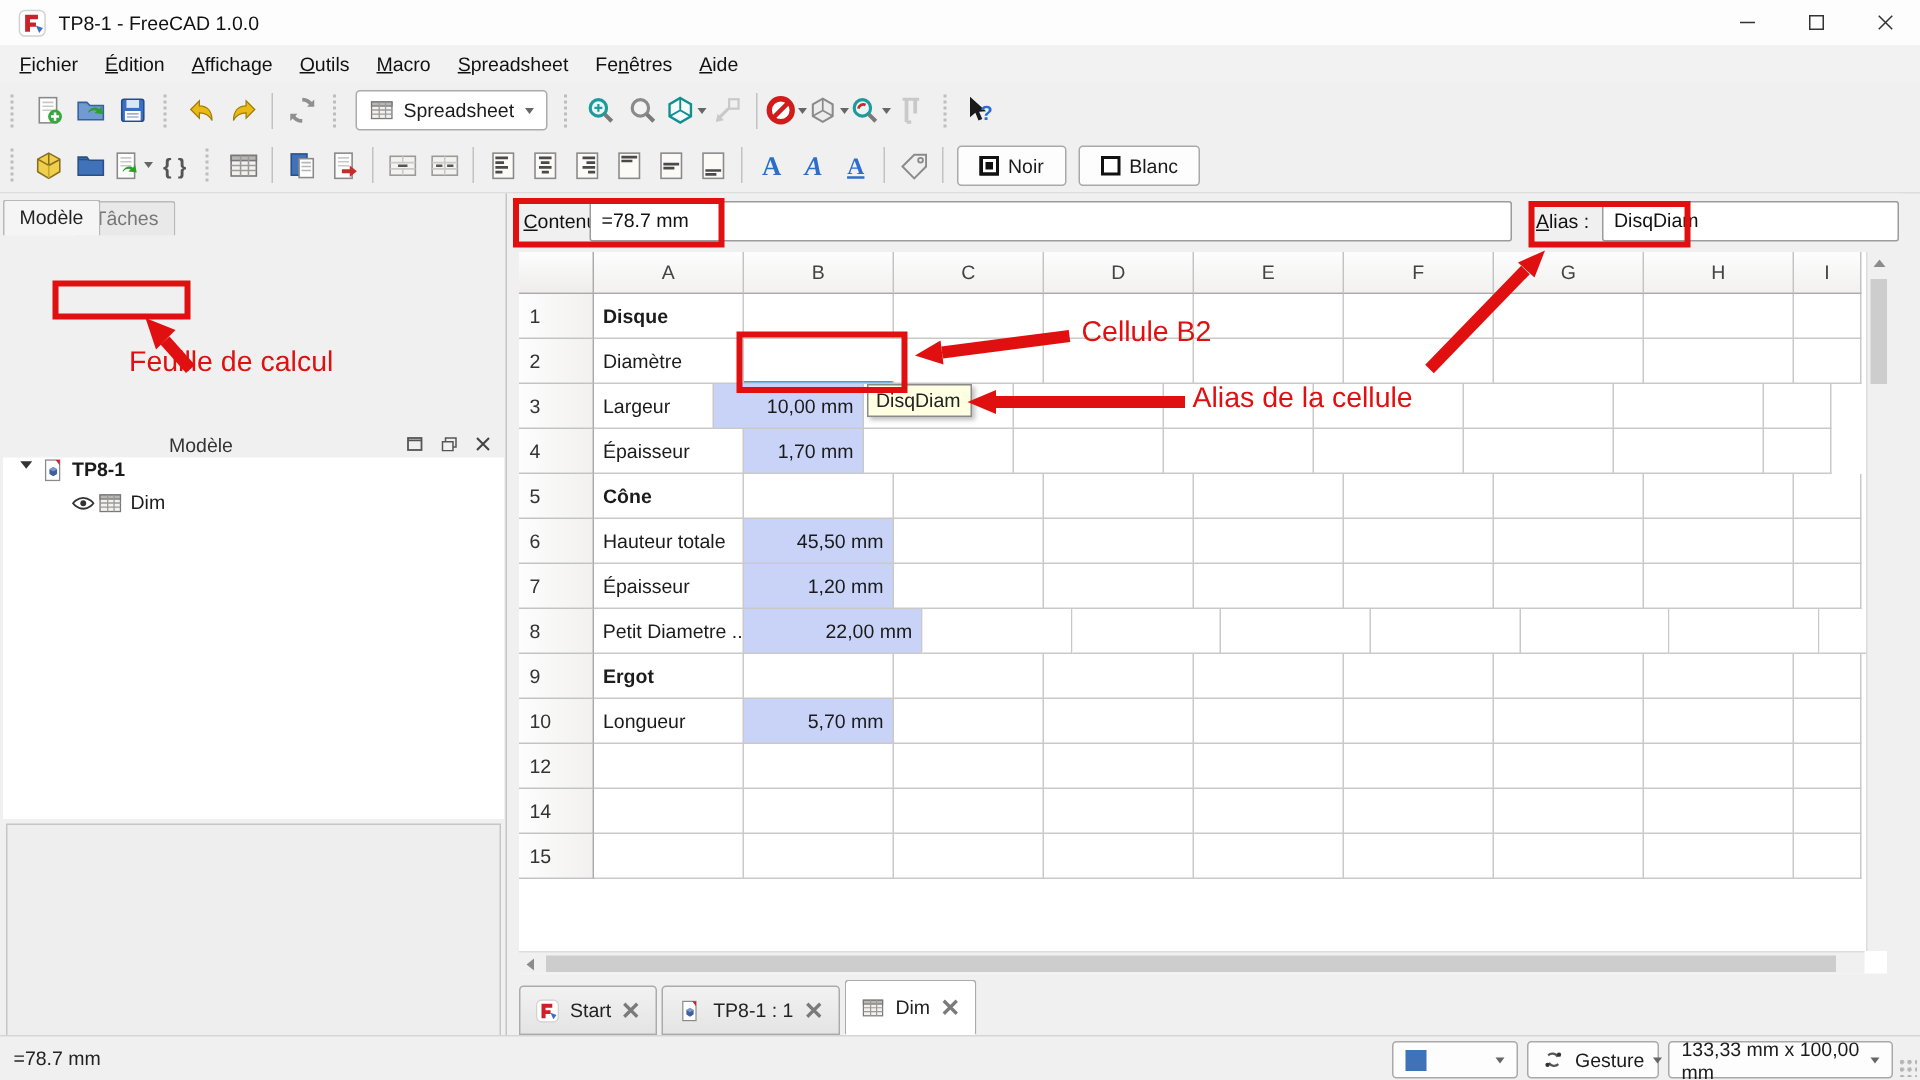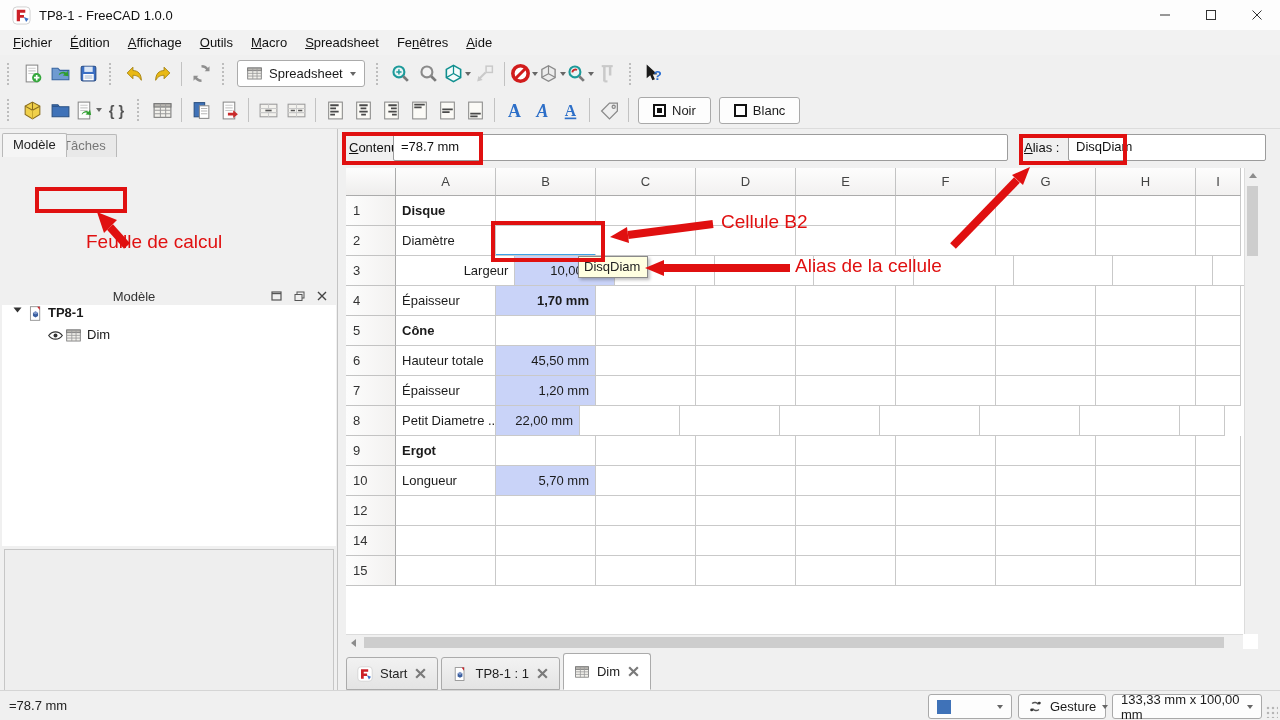--- a/index.html
+++ b/index.html
@@ -578,34 +578,34 @@
           <div class="cell" style="width: 100px;"></div>
           <div class="cell" style="width: 100px;"></div>
           <div class="cell" style="width: 100px;"></div>
           <div class="cell" style="width: 100px;"></div>
           <div class="cell" style="width: 100px;"></div>
           <div class="cell" style="width: 100px;"></div>
           <div class="cell" style="width: 45px;"></div>
         </div>
         <div class="sheet-row">
           <div class="rowhdr">3</div>
-          <div class="cell label" style="width: 120px; text-align: right;">Largeur</div>
+          <div class="cell label" style="width: 80px;">Largeur</div>
           <div class="cell val" style="width: 100px;">10,00 mm</div>
           <div class="cell" style="width: 100px;"></div>
           <div class="cell" style="width: 100px;"></div>
           <div class="cell" style="width: 100px;"></div>
           <div class="cell" style="width: 100px;"></div>
           <div class="cell" style="width: 100px;"></div>
           <div class="cell" style="width: 100px;"></div>
           <div class="cell" style="width: 45px;"></div>
         </div>
         <div class="sheet-row">
           <div class="rowhdr">4</div>
           <div class="cell label" style="width: 100px;">Épaisseur</div>
-          <div class="cell val" style="width: 100px; font-weight: bold;">1,70 mm</div>
+          <div class="cell val" style="width: 80px;">1,70 mm</div>
           <div class="cell" style="width: 100px;"></div>
           <div class="cell" style="width: 100px;"></div>
           <div class="cell" style="width: 100px;"></div>
           <div class="cell" style="width: 100px;"></div>
           <div class="cell" style="width: 100px;"></div>
           <div class="cell" style="width: 100px;"></div>
           <div class="cell" style="width: 45px;"></div>
         </div>
         <div class="sheet-row">
           <div class="rowhdr">5</div>
@@ -639,21 +639,21 @@
           <div class="cell" style="width: 100px;"></div>
           <div class="cell" style="width: 100px;"></div>
           <div class="cell" style="width: 100px;"></div>
           <div class="cell" style="width: 100px;"></div>
           <div class="cell" style="width: 100px;"></div>
           <div class="cell" style="width: 45px;"></div>
         </div>
         <div class="sheet-row">
           <div class="rowhdr">8</div>
           <div class="cell label" style="width: 100px;">Petit Diametre ...</div>
-          <div class="cell val" style="width: 84px;">22,00 mm</div>
+          <div class="cell val" style="width: 120px;">22,00 mm</div>
           <div class="cell" style="width: 100px;"></div>
           <div class="cell" style="width: 100px;"></div>
           <div class="cell" style="width: 100px;"></div>
           <div class="cell" style="width: 100px;"></div>
           <div class="cell" style="width: 100px;"></div>
           <div class="cell" style="width: 100px;"></div>
           <div class="cell" style="width: 45px;"></div>
         </div>
         <div class="sheet-row">
           <div class="rowhdr">9</div>

